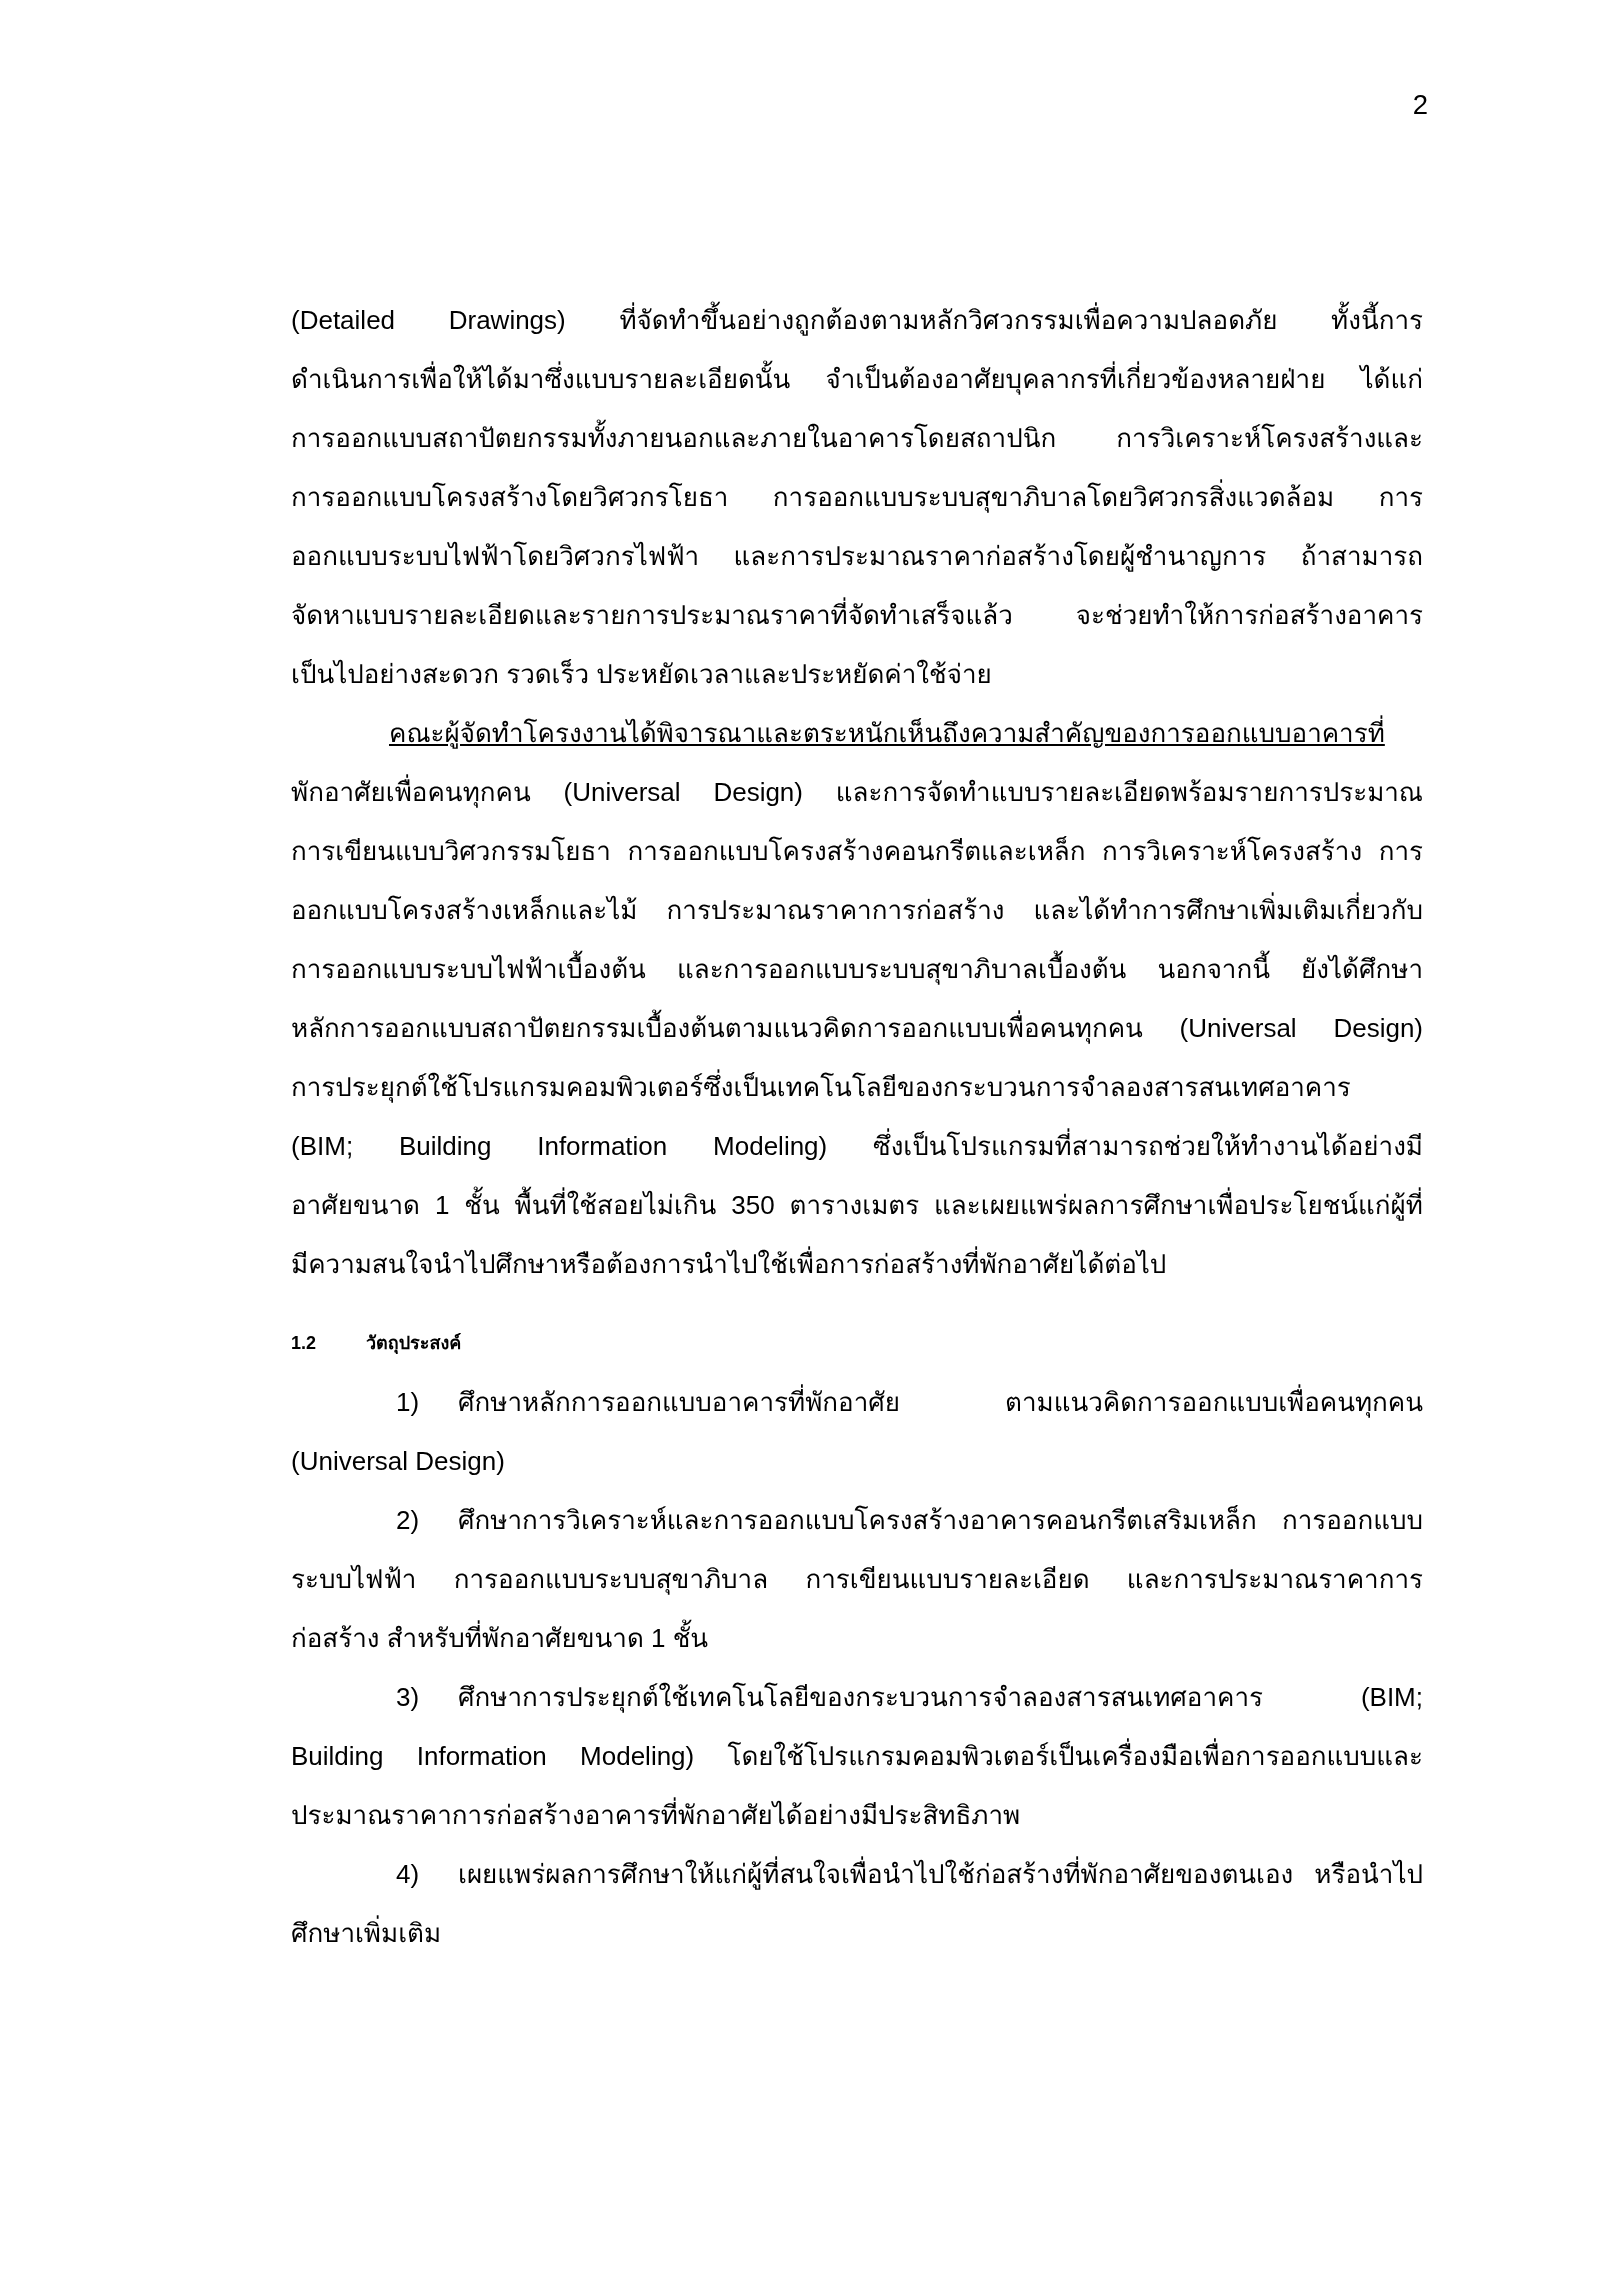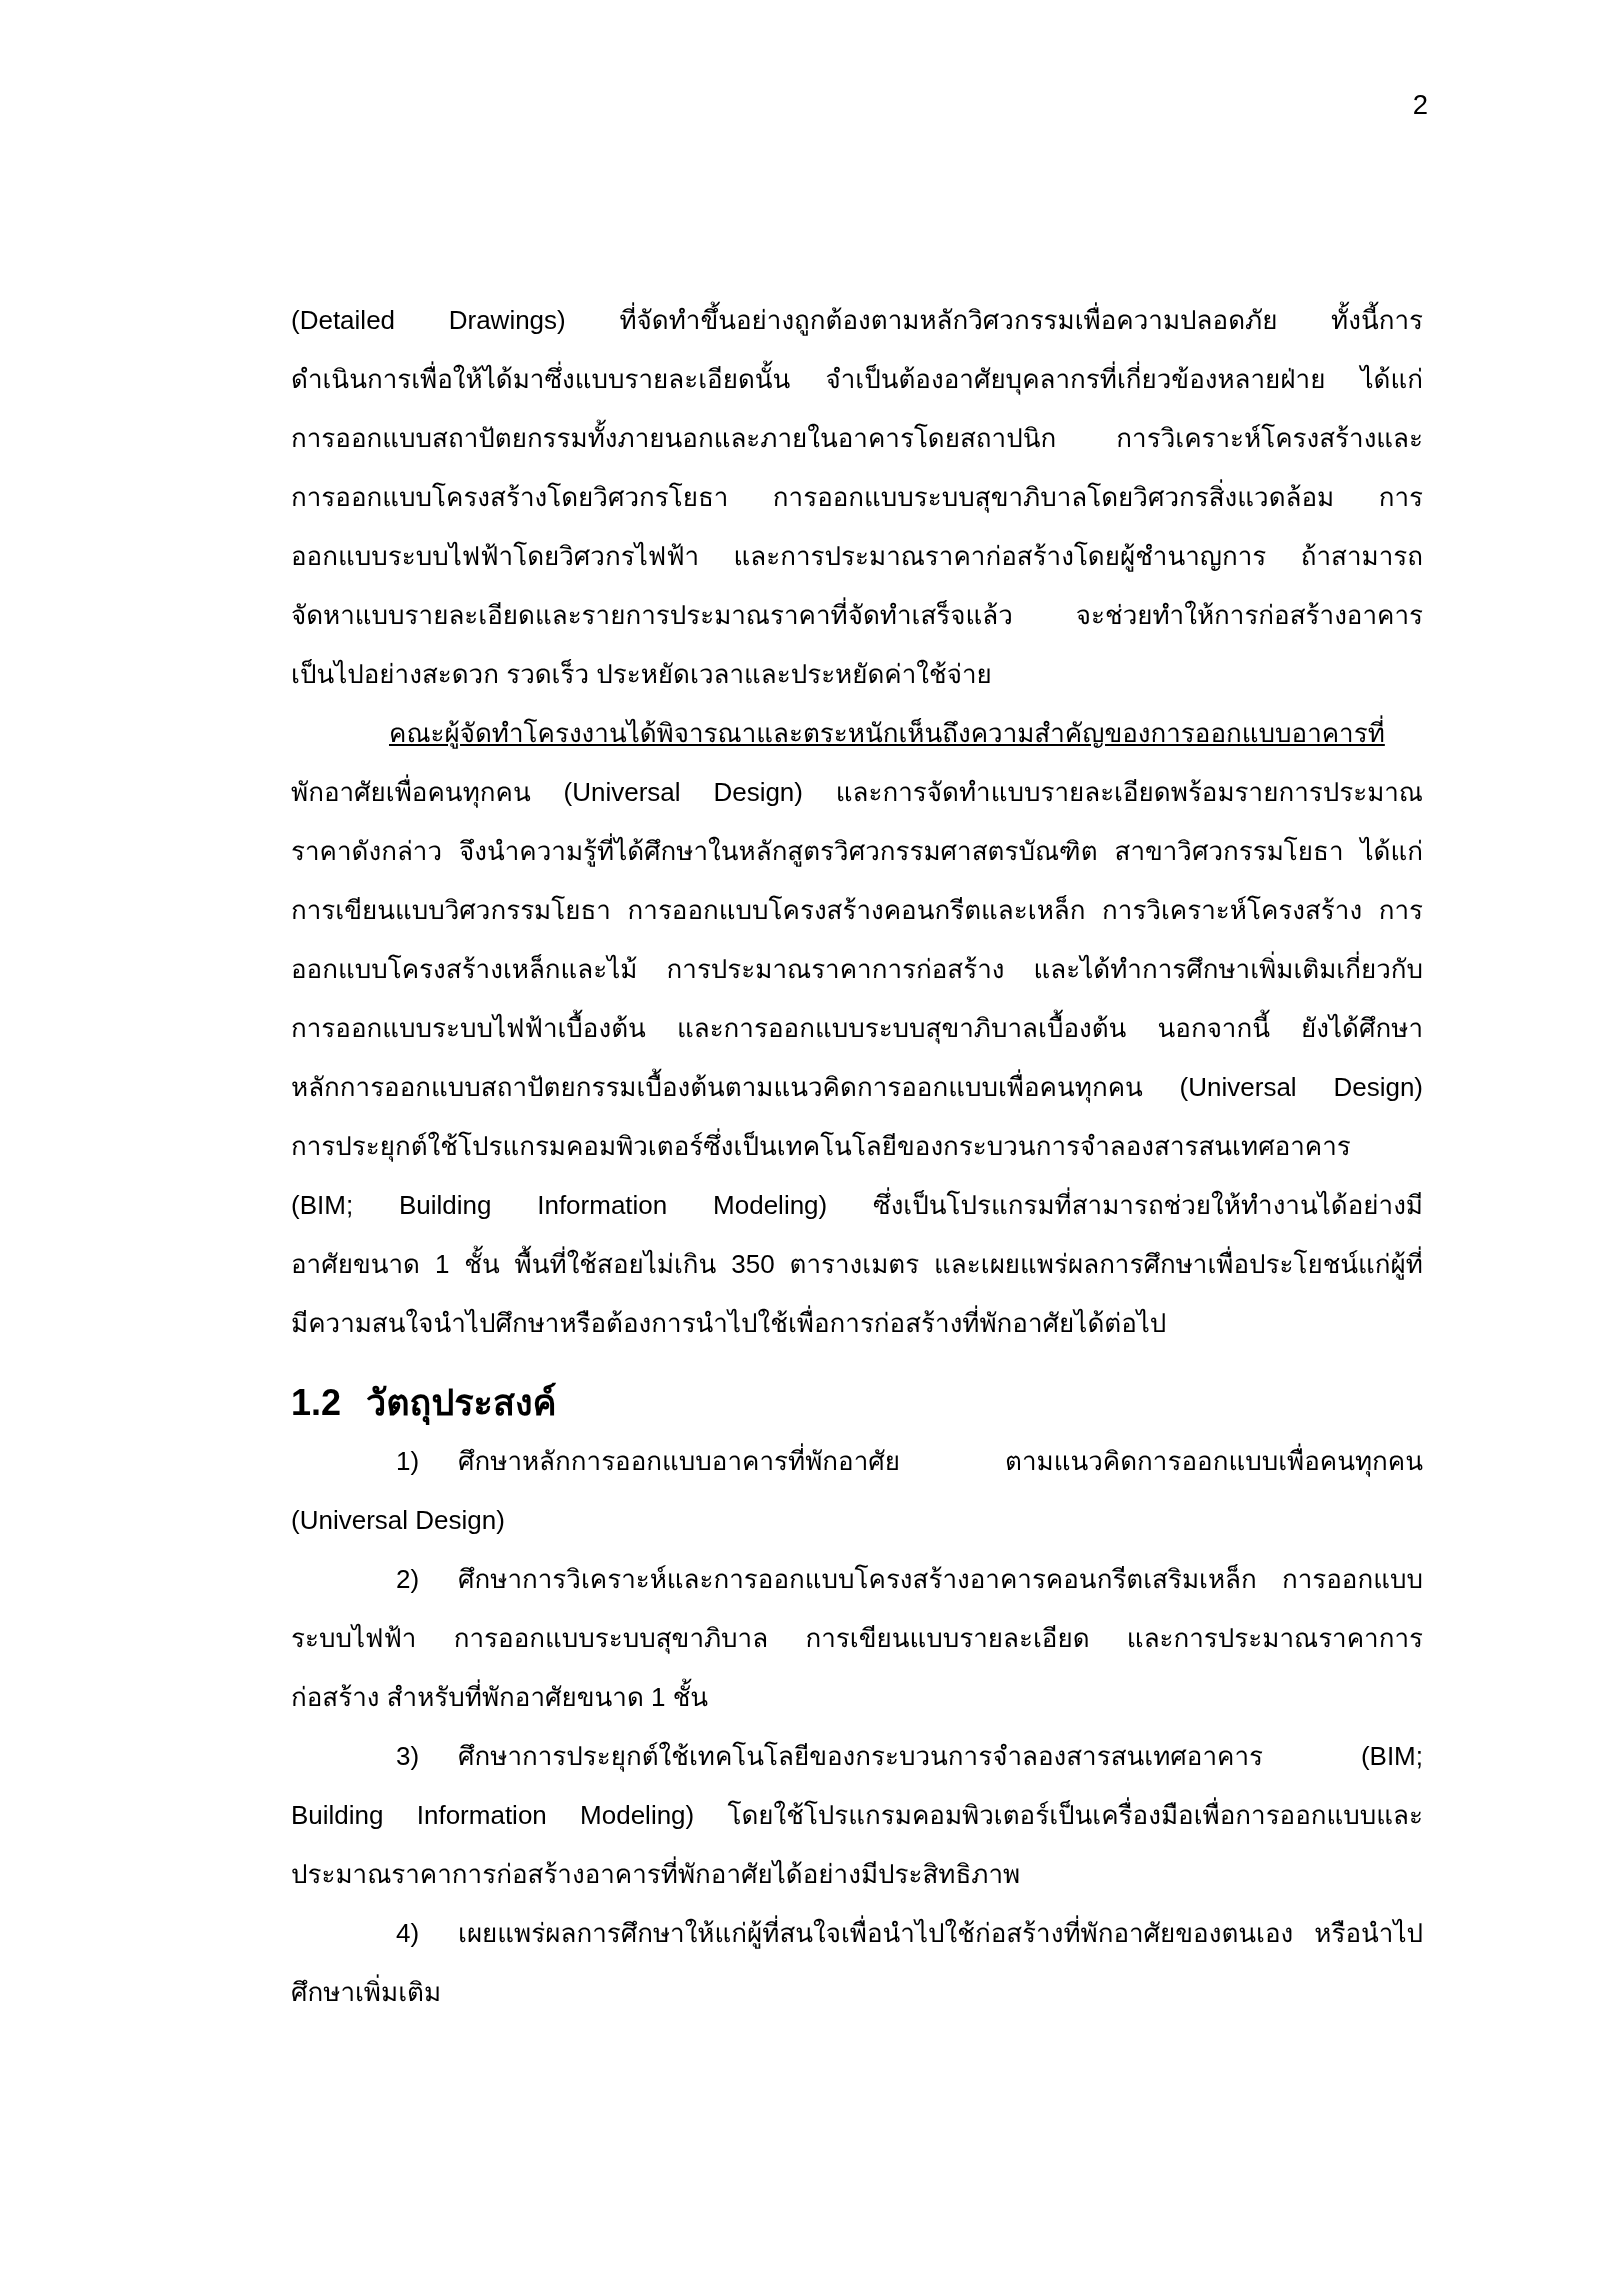--- a/index.html
+++ b/index.html
@@ -38,21 +38,21 @@
     text-align: left;
     text-align-last: left;
   }
   .line.j {
     text-align: justify;
     text-align-last: justify;
   }
   .line.indent { text-indent: 98px; text-decoration: underline; }
   .section-heading {
     margin: 19.6px 0 0 0;
-    font-size: 36px;
+    font-size: 18px;
     font-weight: bold;
     line-height: 59px;
   }
   .sec-num {
     display: inline-block;
     min-width: 75px;
   }
   .objective { margin: 0; }
   .obj-first { text-indent: 105px; }
   .obj-num {
@@ -76,21 +76,20 @@
       <div class="line j">การออกแบบสถาปัตยกรรมทั้งภายนอกและภายในอาคารโดยสถาปนิก การวิเคราะห์โครงสร้างและ</div>
       <div class="line j">การออกแบบโครงสร้างโดยวิศวกรโยธา การออกแบบระบบสุขาภิบาลโดยวิศวกรสิ่งแวดล้อม การ</div>
       <div class="line j">ออกแบบระบบไฟฟ้าโดยวิศวกรไฟฟ้า และการประมาณราคาก่อสร้างโดยผู้ชำนาญการ ถ้าสามารถ</div>
       <div class="line j">จัดหาแบบรายละเอียดและรายการประมาณราคาที่จัดทำเสร็จแล้ว จะช่วยทำให้การก่อสร้างอาคาร</div>
       <div class="line">เป็นไปอย่างสะดวก รวดเร็ว ประหยัดเวลาและประหยัดค่าใช้จ่าย</div>
     </div>
 
     <div class="para">
       <div class="line j indent">คณะผู้จัดทำโครงงานได้พิจารณาและตระหนักเห็นถึงความสำคัญของการออกแบบอาคารที่</div>
       <div class="line j">พักอาศัยเพื่อคนทุกคน (Universal Design) และการจัดทำแบบรายละเอียดพร้อมรายการประมาณ</div>
-      <div class="line j">ราคาดังกล่าว จึงนำความรู้ที่ได้ศึกษาในหลักสูตรวิศวกรรมศาสตรบัณฑิต สาขาวิศวกรรมโยธา ได้แก่</div>
       <div class="line j">การเขียนแบบวิศวกรรมโยธา การออกแบบโครงสร้างคอนกรีตและเหล็ก การวิเคราะห์โครงสร้าง การ</div>
       <div class="line j">ออกแบบโครงสร้างเหล็กและไม้ การประมาณราคาการก่อสร้าง และได้ทำการศึกษาเพิ่มเติมเกี่ยวกับ</div>
       <div class="line j">การออกแบบระบบไฟฟ้าเบื้องต้น และการออกแบบระบบสุขาภิบาลเบื้องต้น นอกจากนี้ ยังได้ศึกษา</div>
       <div class="line j">หลักการออกแบบสถาปัตยกรรมเบื้องต้นตามแนวคิดการออกแบบเพื่อคนทุกคน (Universal Design)</div>
       <div class="line j">การประยุกต์ใช้โปรแกรมคอมพิวเตอร์ซึ่งเป็นเทคโนโลยีของกระบวนการจำลองสารสนเทศอาคาร</div>
       <div class="line j">(BIM; Building Information Modeling) ซึ่งเป็นโปรแกรมที่สามารถช่วยให้ทำงานได้อย่างมี</div>
       <div class="line j">อาศัยขนาด 1 ชั้น พื้นที่ใช้สอยไม่เกิน 350 ตารางเมตร และเผยแพร่ผลการศึกษาเพื่อประโยชน์แก่ผู้ที่</div>
       <div class="line">มีความสนใจนำไปศึกษาหรือต้องการนำไปใช้เพื่อการก่อสร้างที่พักอาศัยได้ต่อไป</div>
     </div>
 

